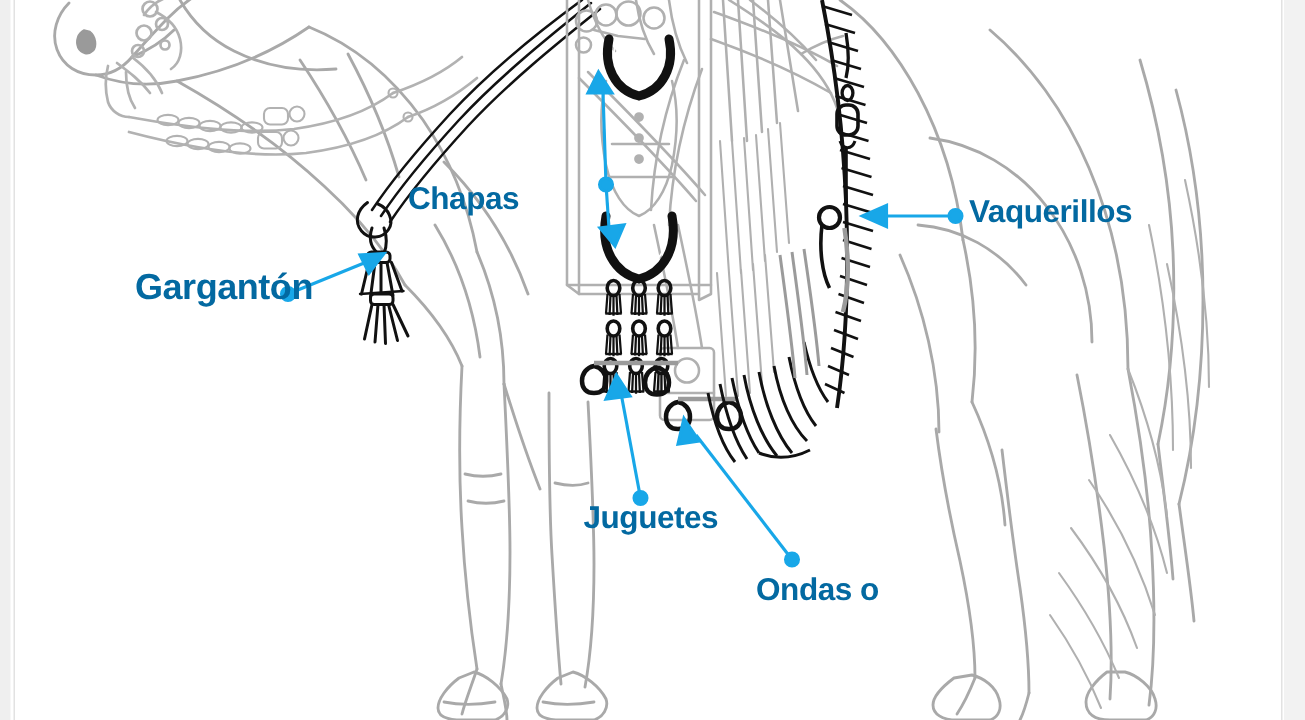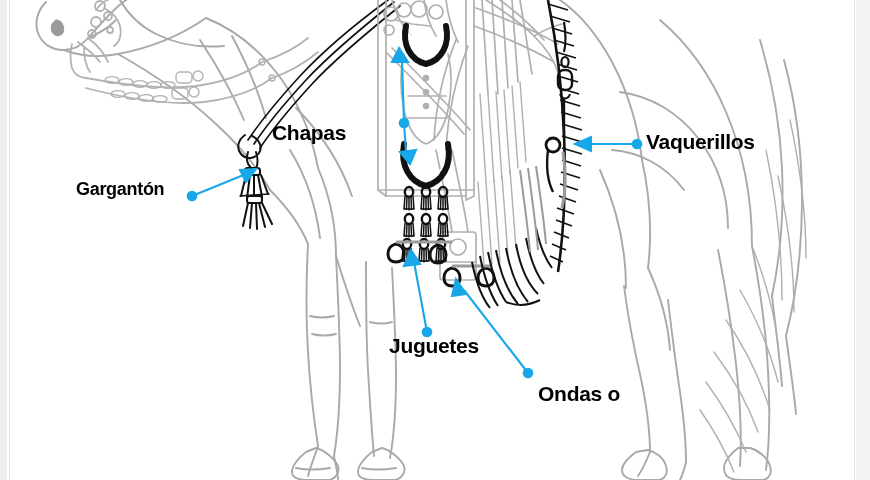--- a/index.html
+++ b/index.html
@@ -6,24 +6,24 @@
   body{width:870px;height:480px;overflow:hidden;
        font-family:"Liberation Sans","DejaVu Sans",sans-serif;}
   #stage{position:relative;width:870px;height:480px;background:#ffffff;}
   .edge-band{position:absolute;top:0;height:480px;background:#efefef;}
   .edge-band.left{left:0;width:7px;}
   .edge-band.right{right:0;width:14px;background:#f2f2f2;}
   .edge-line{position:absolute;top:0;height:480px;width:1px;background:#e2e2e2;}
   .edge-line.l{left:9px;}
   .edge-line.r{right:15px;}
   svg.art{position:absolute;left:0;top:0;width:870px;height:480px;}
-  .lbl{position:absolute;color:#000000;font-weight:700;
+  .lbl{position:absolute;color:#0369a1;font-weight:700;
        font-family:"Liberation Sans","DejaVu Sans",sans-serif;
        letter-spacing:-0.3px;white-space:nowrap;line-height:1.02;}
-  .lbl.two{white-space:normal;text-align:right;line-height:1.04;}
+  .lbl.two{white-space:normal;text-align:center;line-height:1.04;}
 </style>
 </head>
 <body>
 
 <div id="stage">
 
   <div class="edge-band left"></div>
   <div class="edge-line l"></div>
   <div class="edge-band right"></div>
   <div class="edge-line r"></div>
@@ -349,21 +349,21 @@
       <line x1="427" y1="332" x2="414" y2="262"></line>
       <polygon points="411,250 420,264 404,266"></polygon>
       <circle cx="427" cy="332" r="4.3"></circle>
 
       <line x1="528" y1="373" x2="464" y2="290"></line>
       <polygon points="456,279 466,294 452,296"></polygon>
       <circle cx="528" cy="373" r="4.3"></circle>
     </g>
   </svg>
 
-  <div class="lbl" style="left:76px;top:180px;font-size:18px;">Gargantón</div>
+  <div class="lbl" style="left:90px;top:180px;font-size:24px;">Gargantón</div>
 
   <div class="lbl" style="left:272px;top:122px;font-size:21px;">Chapas</div>
 
   <div class="lbl" style="left:646px;top:131px;font-size:21px;">Vaquerillos</div>
 
   <div class="lbl" style="left:389px;top:335px;font-size:21px;">Juguetes</div>
 
   <div class="lbl two" style="left:470px;top:383px;width:150px;font-size:21px;">
     <span style="display:block;">Ondas o</span>
   </div>

